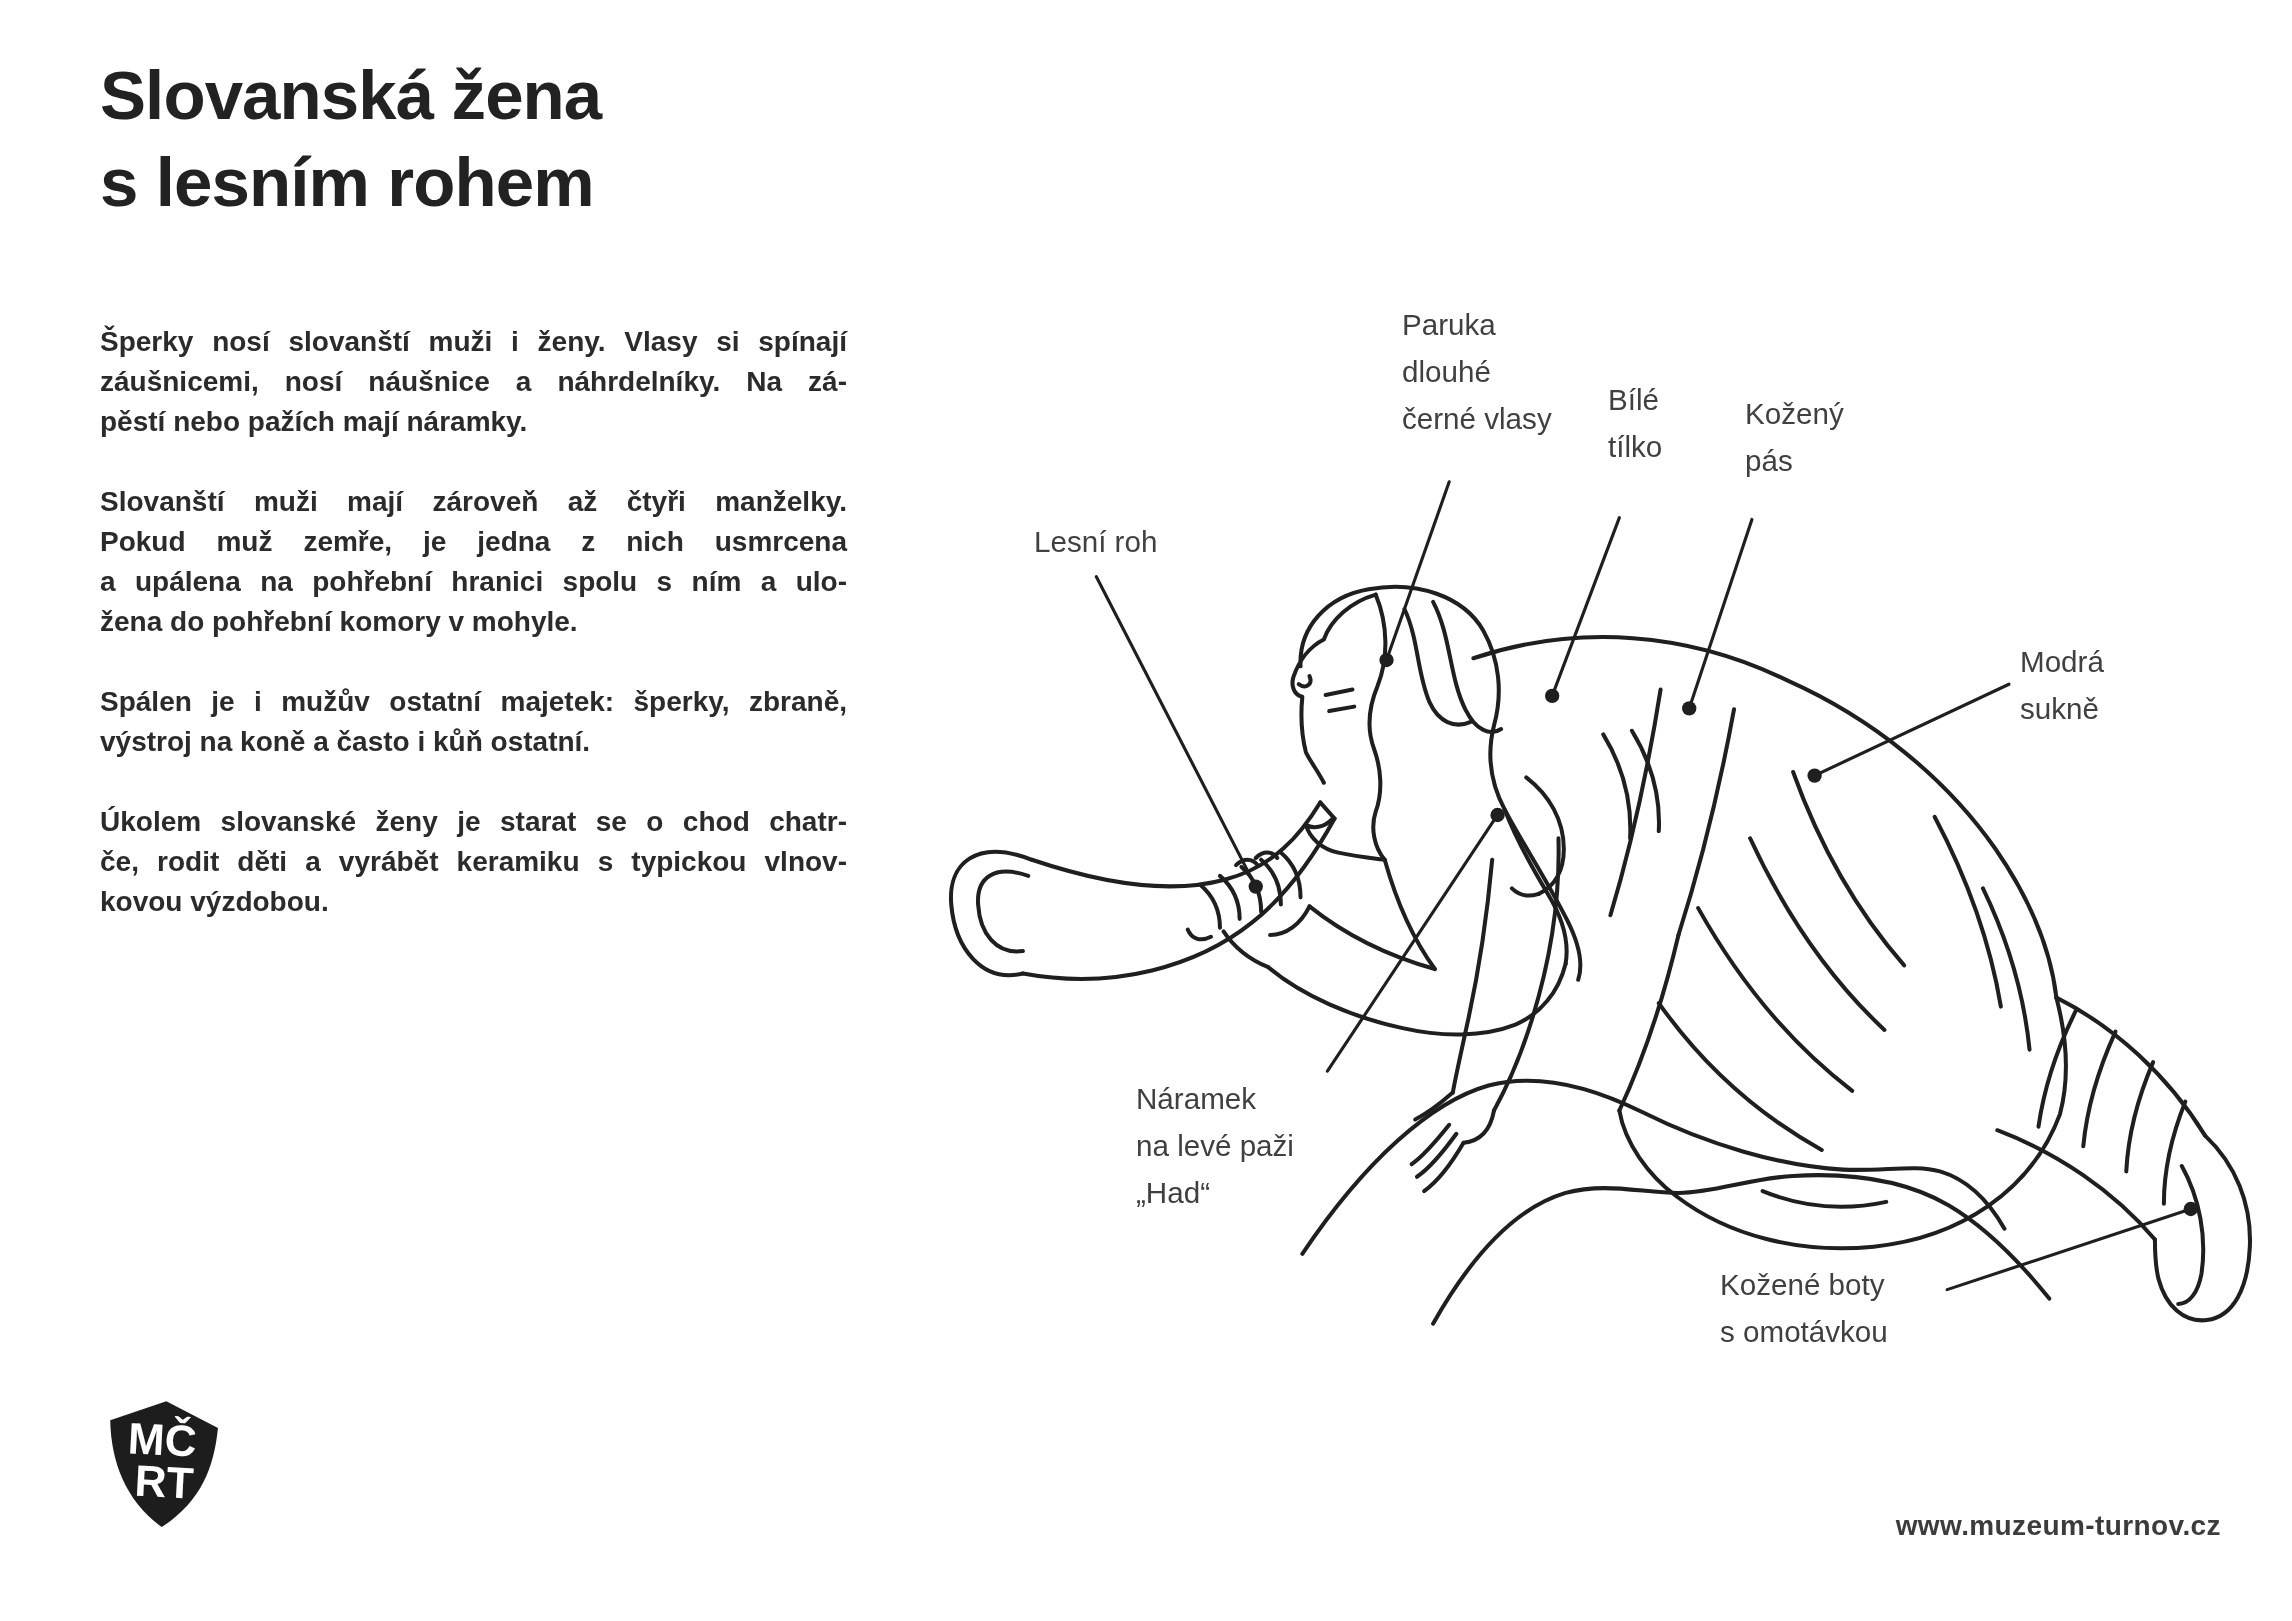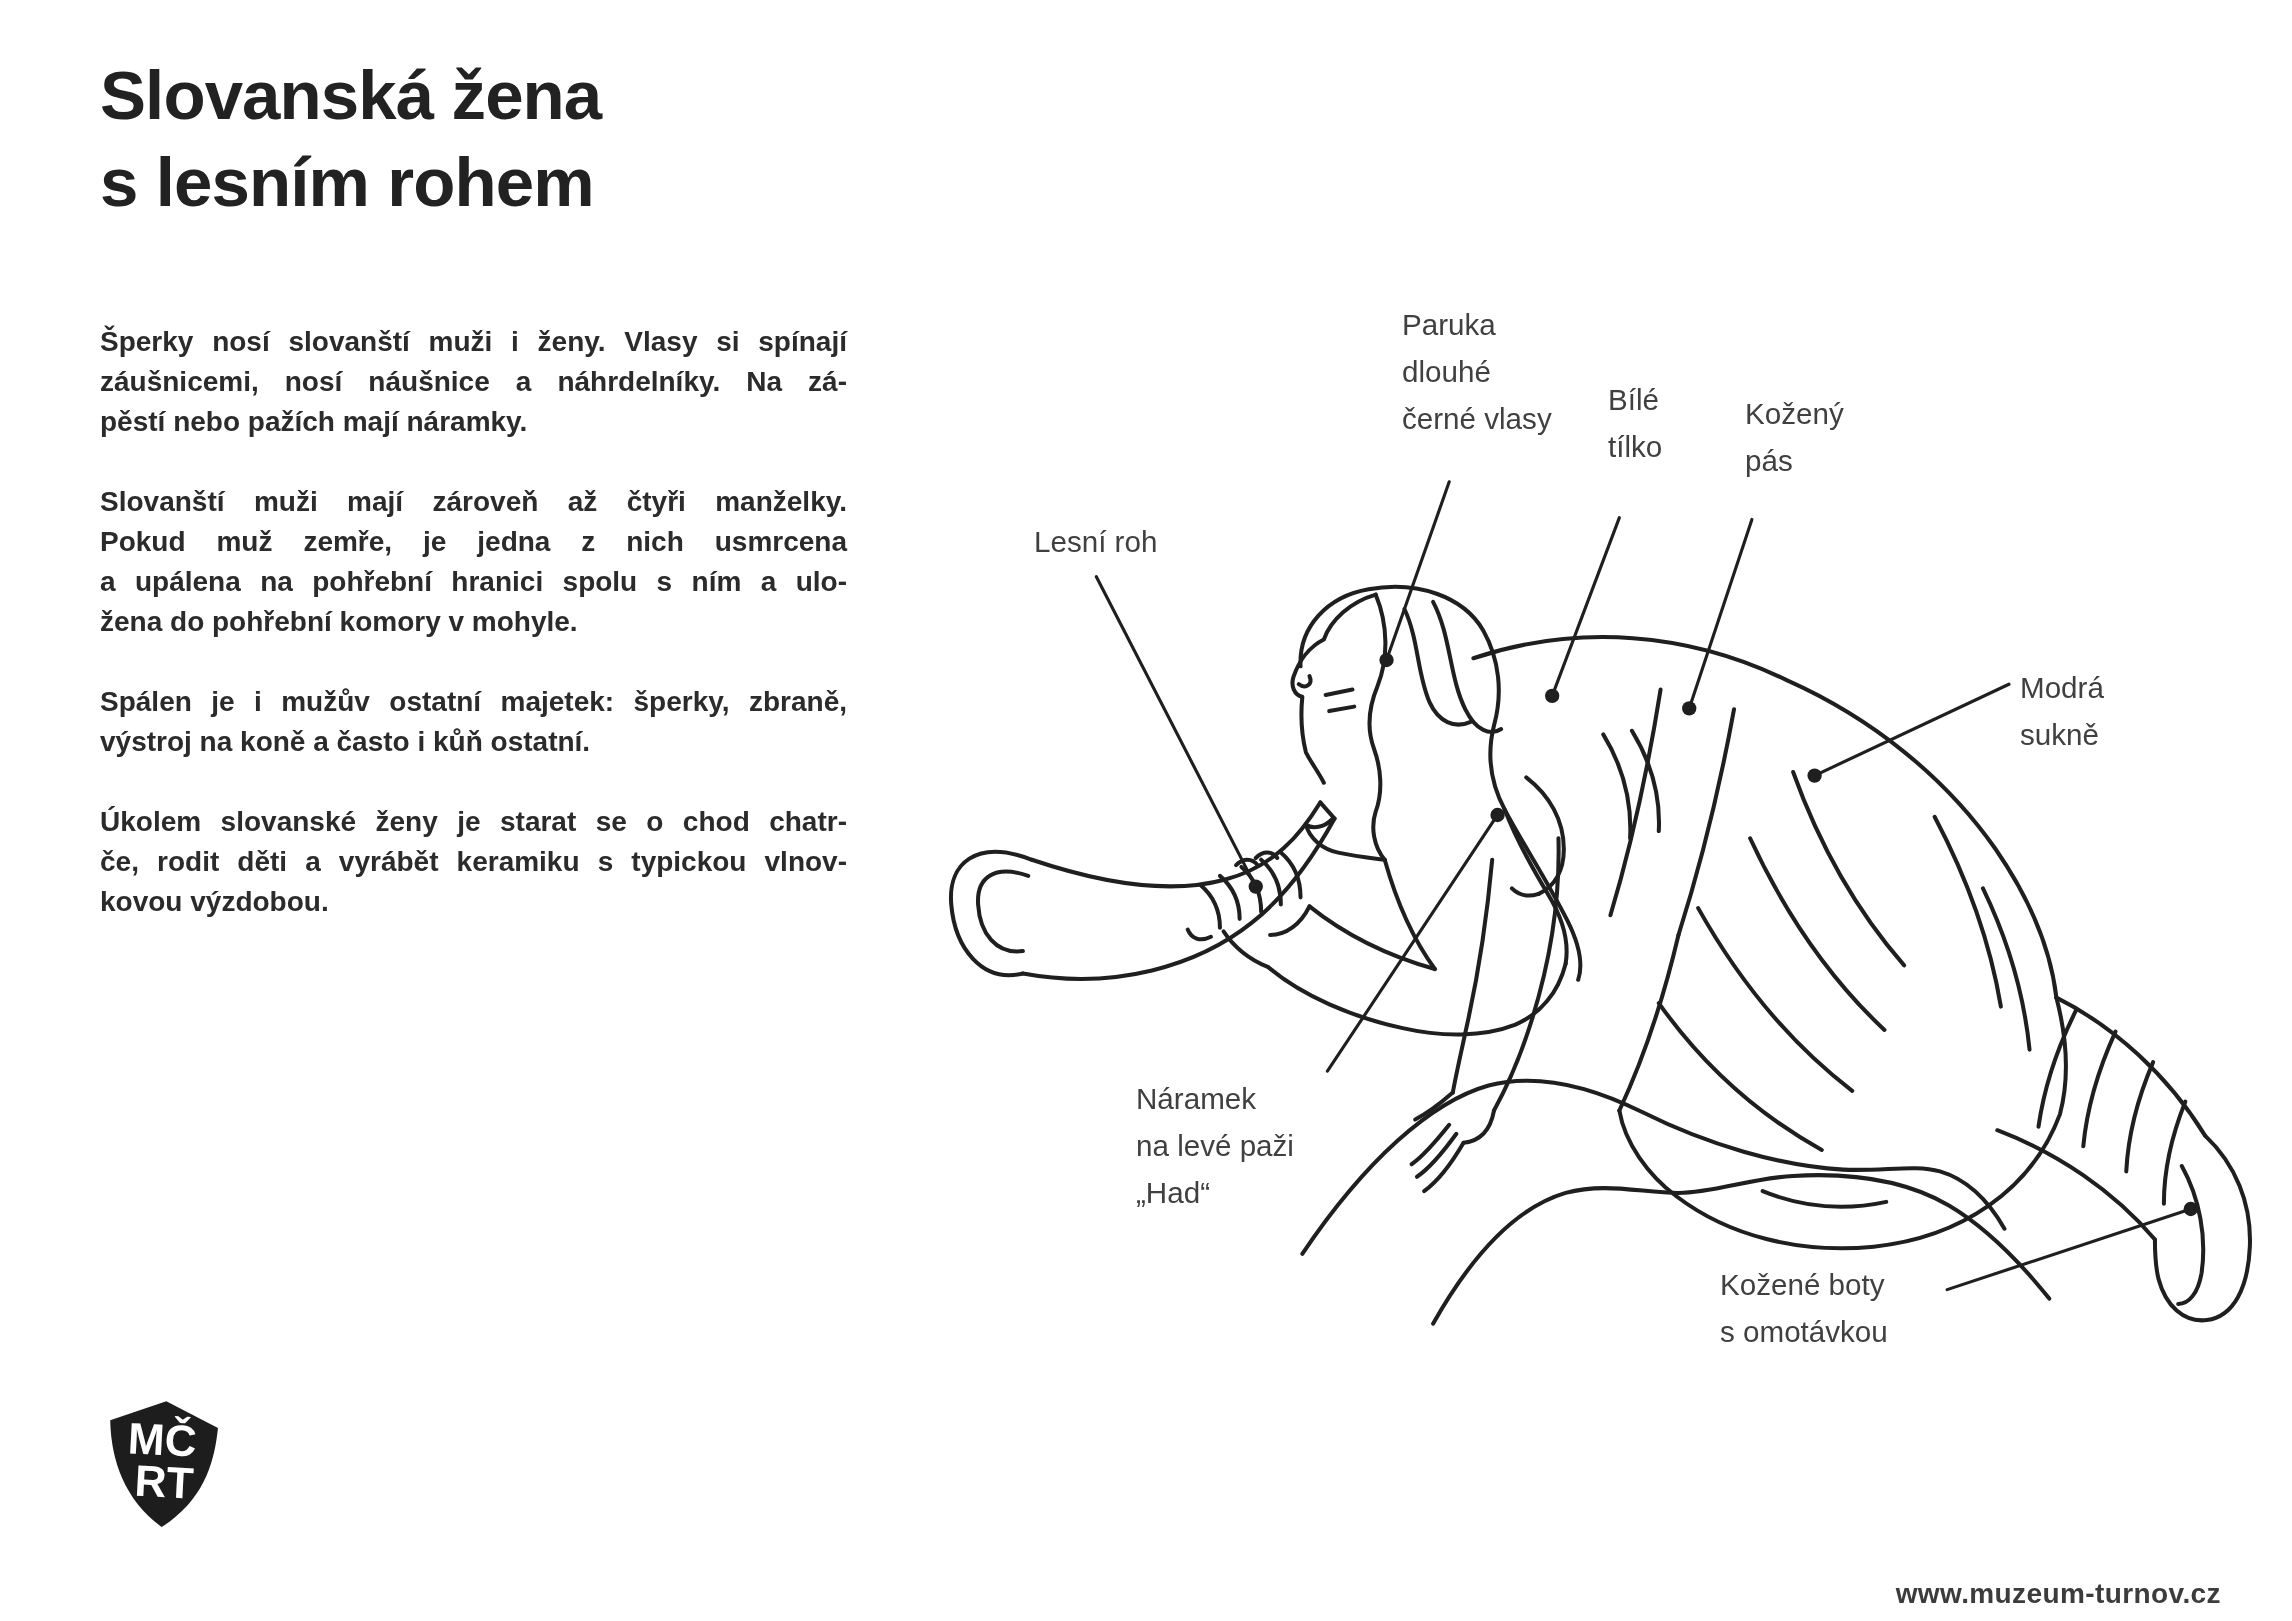--- a/index.html
+++ b/index.html
@@ -29,21 +29,21 @@
     white-space:nowrap;
   }
   .callout .tline{text-align:left;}
 
   
   .art{position:absolute;left:0;top:0;width:2293px;height:1621px;}
 
   
   .logo{position:absolute;left:95px;top:1397px;width:134px;height:134px;}
   .site{
-    position:absolute;right:72px;top:1578px;
+    position:absolute;right:72px;top:1510px;
     font-size:28px;font-weight:bold;letter-spacing:0.4px;color:#3c3c3c;
   }
 </style>
 </head>
 <body>
 
 <div class="page">
 
   <h1 class="title" style="margin:0;">
     <div>Slovanská žena</div>
@@ -190,21 +190,21 @@
       <div class="tline last">černé vlasy</div>
     </div>
   <div class="callout" style="left:1608px;top:376px;">
       <div class="tline">Bílé</div>
       <div class="tline last">tílko</div>
     </div>
   <div class="callout" style="left:1745px;top:390px;">
       <div class="tline">Kožený</div>
       <div class="tline last">pás</div>
     </div>
-  <div class="callout" style="left:2020px;top:664px;">
+  <div class="callout" style="left:2020px;top:638px;">
       <div class="tline">Modrá</div>
       <div class="tline last">sukně</div>
     </div>
   <div class="callout" style="left:1136px;top:1075px;">
       <div class="tline">Náramek</div>
       <div class="tline">na levé paži</div>
       <div class="tline last">„Had“</div>
     </div>
   <div class="callout" style="left:1720px;top:1261px;">
       <div class="tline">Kožené boty</div>

